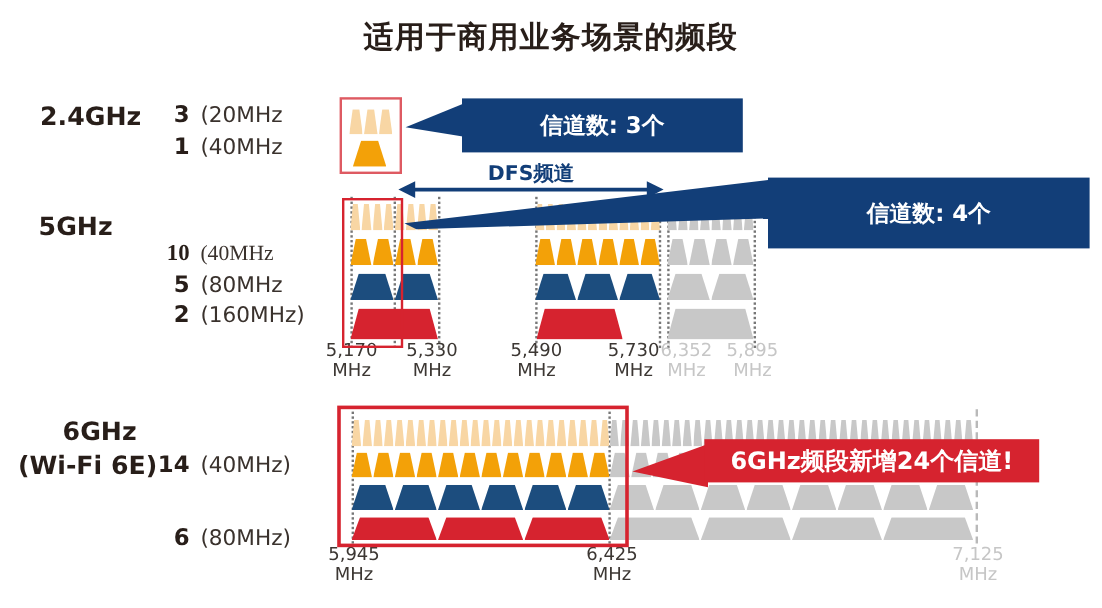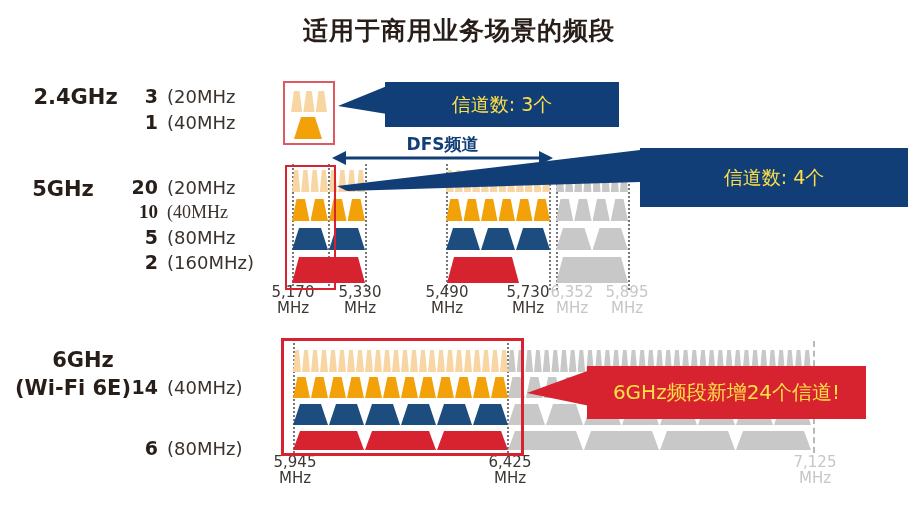--- a/index.html
+++ b/index.html
@@ -18,21 +18,21 @@
   .count-row .bw{display:inline-block;margin-left:9px;font-size:18px;font-weight:400;color:#3a322d;}
   .strip{position:absolute;display:flex;gap:1px;z-index:2;}
   .trap{flex:1;}
   .vline{position:absolute;width:0;border-left:2px dotted #777;z-index:1;}
   .vline.dashed{border-left:2px dashed #b9b9b9;}
   .hbox{position:absolute;background:transparent;z-index:4;pointer-events:none;}
   .freq{position:absolute;width:70px;text-align:center;font-size:15px;line-height:16px;color:#3c3733;z-index:3;}
   .freq.muted{color:#c6c6c6;}
   .callout{
     position:absolute;display:flex;align-items:center;justify-content:center;
-    color:#fde047;font-weight:400;font-size:19px;z-index:6;white-space:nowrap;
+    color:#ffffff;font-weight:700;font-size:19px;z-index:6;white-space:nowrap;
   }
   .dfs{position:absolute;text-align:center;font-weight:800;font-size:17px;color:#123e78;z-index:3;}
   svg.overlay{position:absolute;left:0;top:0;z-index:5;pointer-events:none;}
 </style>
 </head>
 <body>
 
 <div class="canvas">
 
   <div class="title">适用于商用业务场景的频段</div>
@@ -42,23 +42,20 @@
   <div class="band-label" style="left:28px;top:348px;width:110px;">6GHz</div>
   <div class="band-label" style="left:8px;top:376px;width:130px;">(Wi-Fi 6E)</div>
 
   <div class="count-row" style="top:85px;">
     <span class="num">3</span><span class="bw">(20MHz</span>
   </div>
   <div class="count-row" style="top:111px;">
     <span class="num">1</span><span class="bw">(40MHz</span>
   </div>
 
-  <div class="count-row" style="top:176px;">
-    <span class="num">20</span><span class="bw">(20MHz</span>
-  </div>
   <div class="count-row" style="top:201px;font-family:Liberation Serif, serif;">
     <span class="num">10</span><span class="bw">(40MHz</span>
   </div>
   <div class="count-row" style="top:226px;">
     <span class="num">5</span><span class="bw">(80MHz</span>
   </div>
   <div class="count-row" style="top:251px;">
     <span class="num">2</span><span class="bw">(160MHz)</span>
   </div>
 
@@ -301,21 +298,21 @@
     <polygon points="338,106 387,86 387,114" fill="#123e78"></polygon>
     <polygon points="337,186 640,150 640,182 347,191" fill="#123e78"></polygon>
     <line x1="344" y1="158" x2="541" y2="158" stroke="#123e78" stroke-width="3"></line>
     <polygon points="332,158 346,151 346,165" fill="#123e78"></polygon>
     <polygon points="553,158 539,151 539,165" fill="#123e78"></polygon>
     <polygon points="527,393 590,370 590,406" fill="#d6232f"></polygon>
   </svg>
 
   <div class="callout" style="left:385px;top:82px;width:234px;height:45px;background:#123e78;">信道数: 3个</div>
   <div class="callout" style="left:640px;top:148px;width:268px;height:59px;background:#123e78;">信道数: 4个</div>
-  <div class="callout" style="left:587px;top:366px;width:279px;height:53px;background:#d6232f;font-size:20px;">6GHz频段新增24个信道!</div>
+  <div class="callout" style="left:587px;top:366px;width:279px;height:36px;background:#d6232f;font-size:20px;">6GHz频段新增24个信道!</div>
 
   <div class="freq" style="left:258px;top:284px;"><span>5,170</span><br><span>MHz</span></div>
   <div class="freq" style="left:325px;top:284px;"><span>5,330</span><br><span>MHz</span></div>
   <div class="freq" style="left:412px;top:284px;"><span>5,490</span><br><span>MHz</span></div>
   <div class="freq" style="left:493px;top:284px;"><span>5,730</span><br><span>MHz</span></div>
   <div class="freq muted" style="left:537px;top:284px;"><span>6,352</span><br><span>MHz</span></div>
   <div class="freq muted" style="left:592px;top:284px;"><span>5,895</span><br><span>MHz</span></div>
 
   <div class="freq" style="left:260px;top:454px;"><span>5,945</span><br><span>MHz</span></div>
   <div class="freq" style="left:475px;top:454px;"><span>6,425</span><br><span>MHz</span></div>

